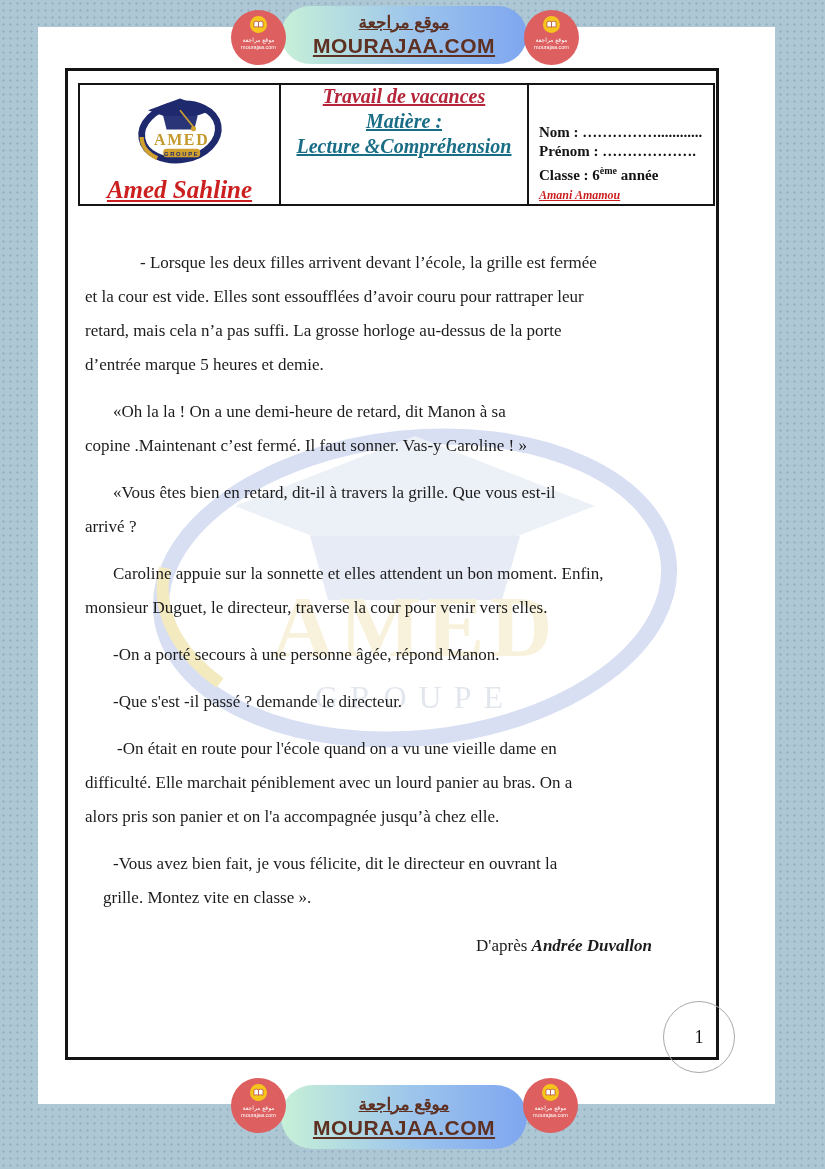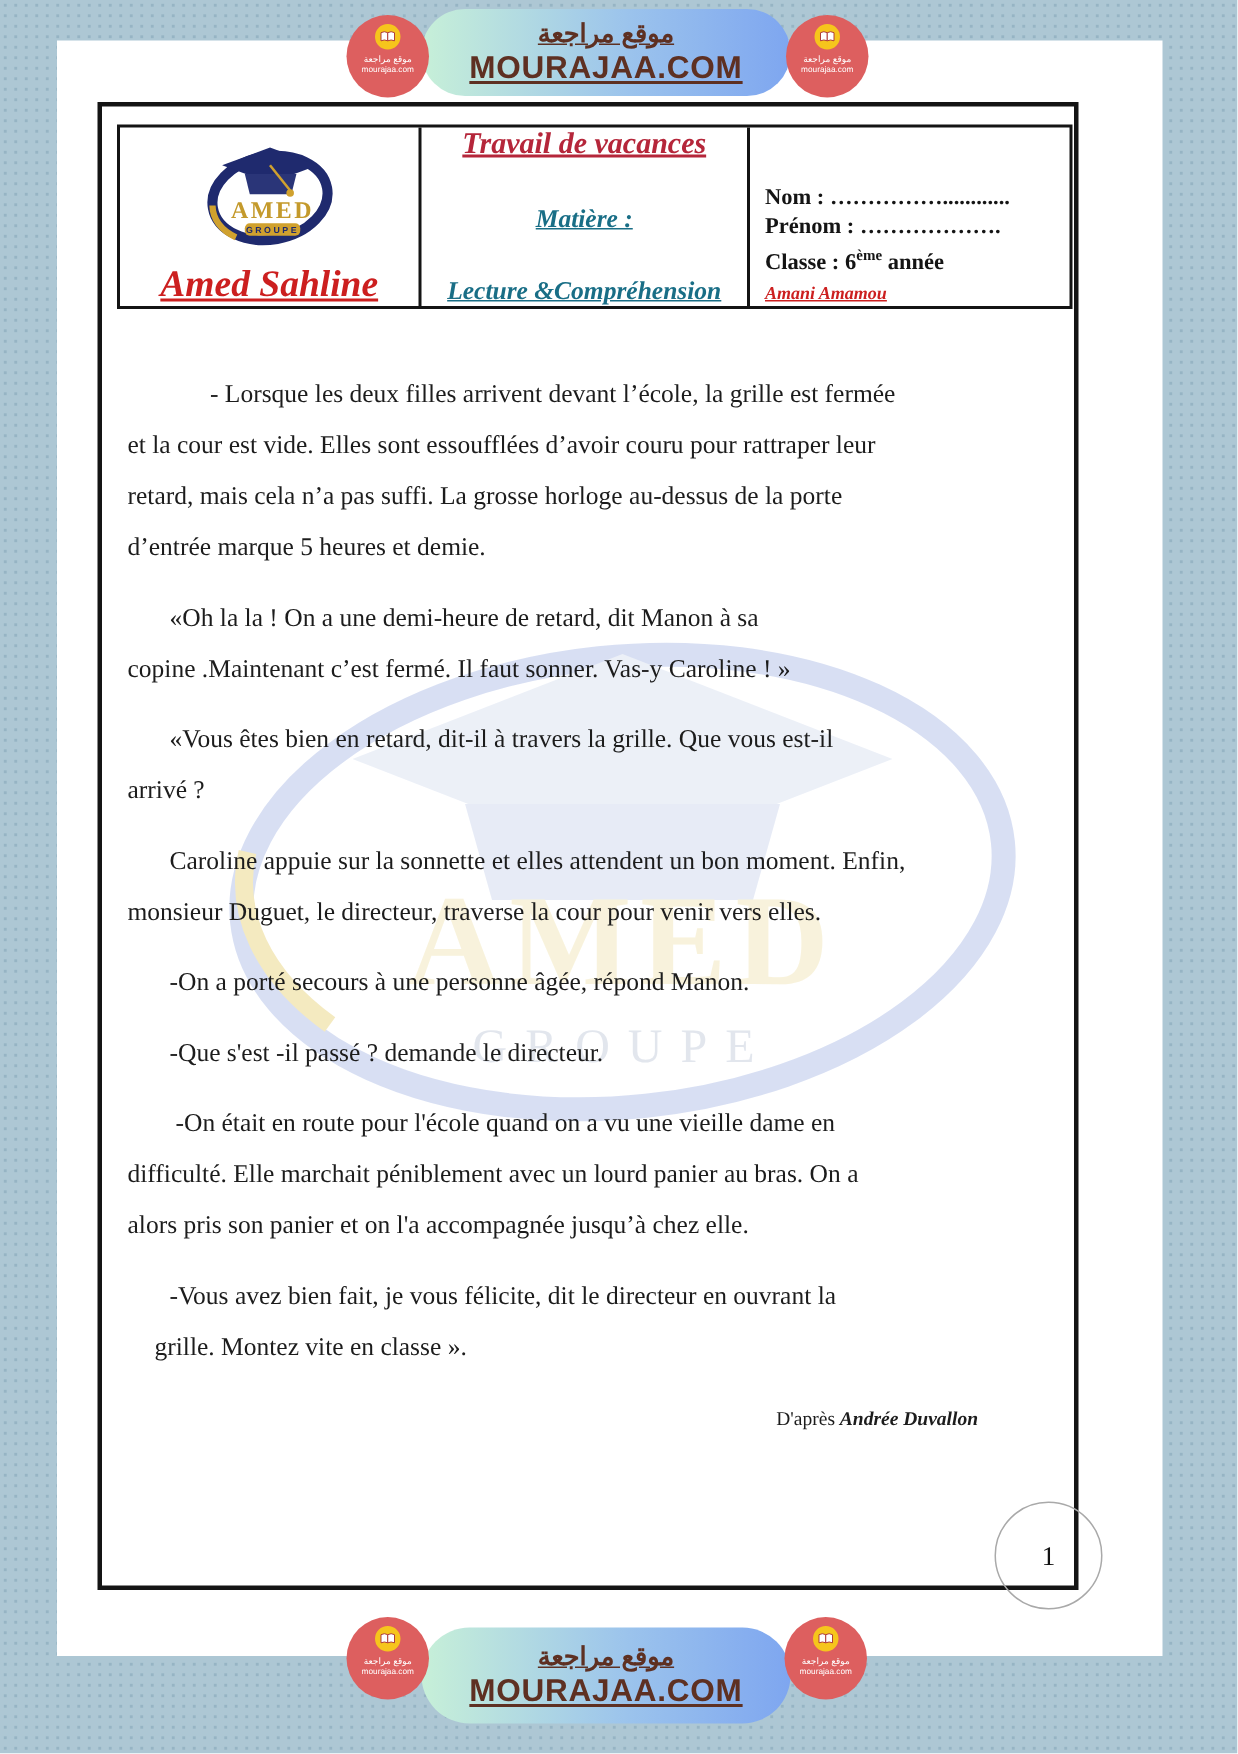--- a/index.html
+++ b/index.html
@@ -13,36 +13,36 @@
   
   .sheet{position:absolute;left:38px;top:27px;width:737px;height:1077px;background:#ffffff;z-index:1;}
   
   .page-border{position:absolute;left:65px;top:68px;width:648px;height:986px;border:3px solid #141414;z-index:3;}
   
   .watermark{position:absolute;left:150px;top:418px;width:530px;height:350px;z-index:2;opacity:.55;}
   
   .header-table{position:absolute;left:78px;top:83px;width:637px;height:123px;border:2px solid #141414;box-sizing:border-box;display:flex;z-index:4;background:#fff;}
   .ht-cell{box-sizing:border-box;height:100%;}
   .ht-cell.c1{width:201px;border-right:2px solid #141414;display:flex;flex-direction:column;align-items:center;justify-content:flex-start;padding-top:5px;}
-  .ht-cell.c2{width:219px;border-right:2px solid #141414;display:flex;flex-direction:column;align-items:center;justify-content:space-between;gap:2px;}
+  .ht-cell.c2{width:248px;border-right:2px solid #141414;display:flex;flex-direction:column;align-items:center;justify-content:flex-start;gap:2px;}
   .ht-cell.c3{width:175px;padding:38px 0 0 10px;}
   .school-name{font-size:25px;font-weight:bold;font-style:italic;color:#cc1f1f;text-decoration:underline;margin-top:2px;}
   .subj1{font-size:20px;font-weight:bold;font-style:italic;color:#b5263a;text-decoration:underline;}
-  .subj2,.subj3{font-size:17px;font-weight:bold;font-style:italic;color:#196e86;text-decoration:underline;}
+  .subj2,.subj3{font-size:20px;font-weight:bold;font-style:italic;color:#196e86;text-decoration:underline;}
   .stu-line{font-size:15px;font-weight:bold;color:#141414;line-height:19px;}
   .stu-line sup{font-size:10px;text-align:right;}
   .teacher{font-size:12px;font-weight:bold;font-style:italic;color:#cc1f1f;text-decoration:underline;line-height:21px;}
   
   .bodytext{position:absolute;left:85px;top:246px;width:585px;z-index:3;color:#1c1c1c;font-size:17px;line-height:34px;}
   .para{white-space:pre-line;margin:0 0 13px 0;}
   .p1{text-indent:55px;}
   .p2,.p3,.p4,.p5,.p6{text-indent:28px;}
   .p7{text-indent:32px;}
   .p8{margin-left:18px;text-indent:10px;}
-  .attribution{text-align:right;padding-right:18px;margin-top:14px;font-size:13px;}
+  .attribution{text-align:right;padding-right:18px;margin-top:14px;font-size:17px;}
   .attribution .author{font-weight:bold;font-style:italic;}
   
   .pagenum{position:absolute;left:663px;top:1001px;width:70px;height:70px;border:1.5px solid #a9a9a9;border-radius:50%;display:flex;align-items:center;justify-content:center;z-index:4;font-size:18px;color:#111;}
   
   .pill{position:absolute;width:246px;height:58px;border-radius:32px;background:linear-gradient(90deg,#c7f0d8 0%,#9cc4ec 55%,#7ea6f0 100%);display:flex;flex-direction:column;align-items:center;justify-content:center;z-index:10;font-family:"Liberation Sans",sans-serif;}
   .pill.top{left:281px;top:6px;}
   .pill.bottom{left:281px;top:1085px;height:64px;}
   .pill .ar{font-size:17px;font-weight:bold;color:#5e3022;text-decoration:underline;line-height:20px;}
   .pill .dom{font-size:21px;font-weight:bold;color:#5e3022;text-decoration:underline;letter-spacing:.5px;line-height:25px;}
   .badge{position:absolute;width:55px;height:55px;border-radius:50%;background:#dd5f5f;z-index:11;display:flex;flex-direction:column;align-items:center;justify-content:flex-start;padding-top:6px;box-sizing:border-box;font-family:"Liberation Sans",sans-serif;}

